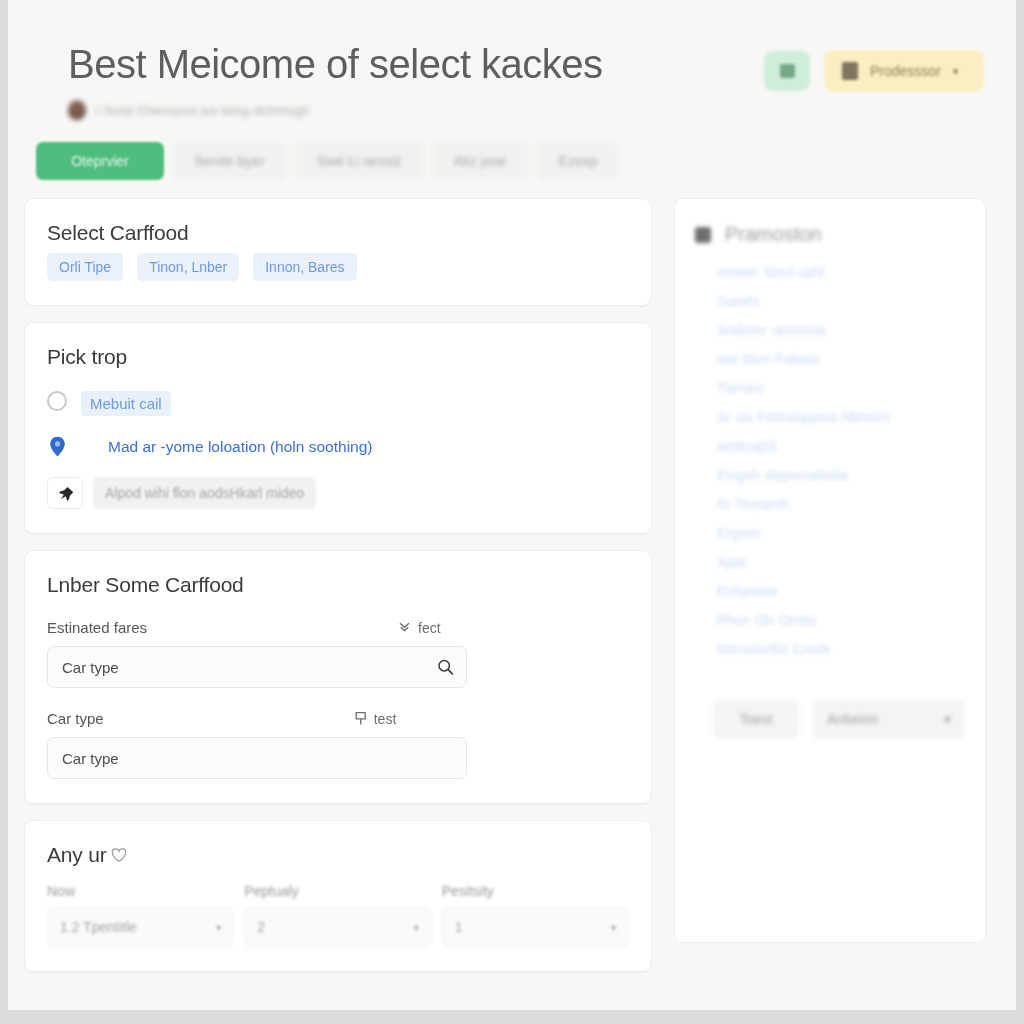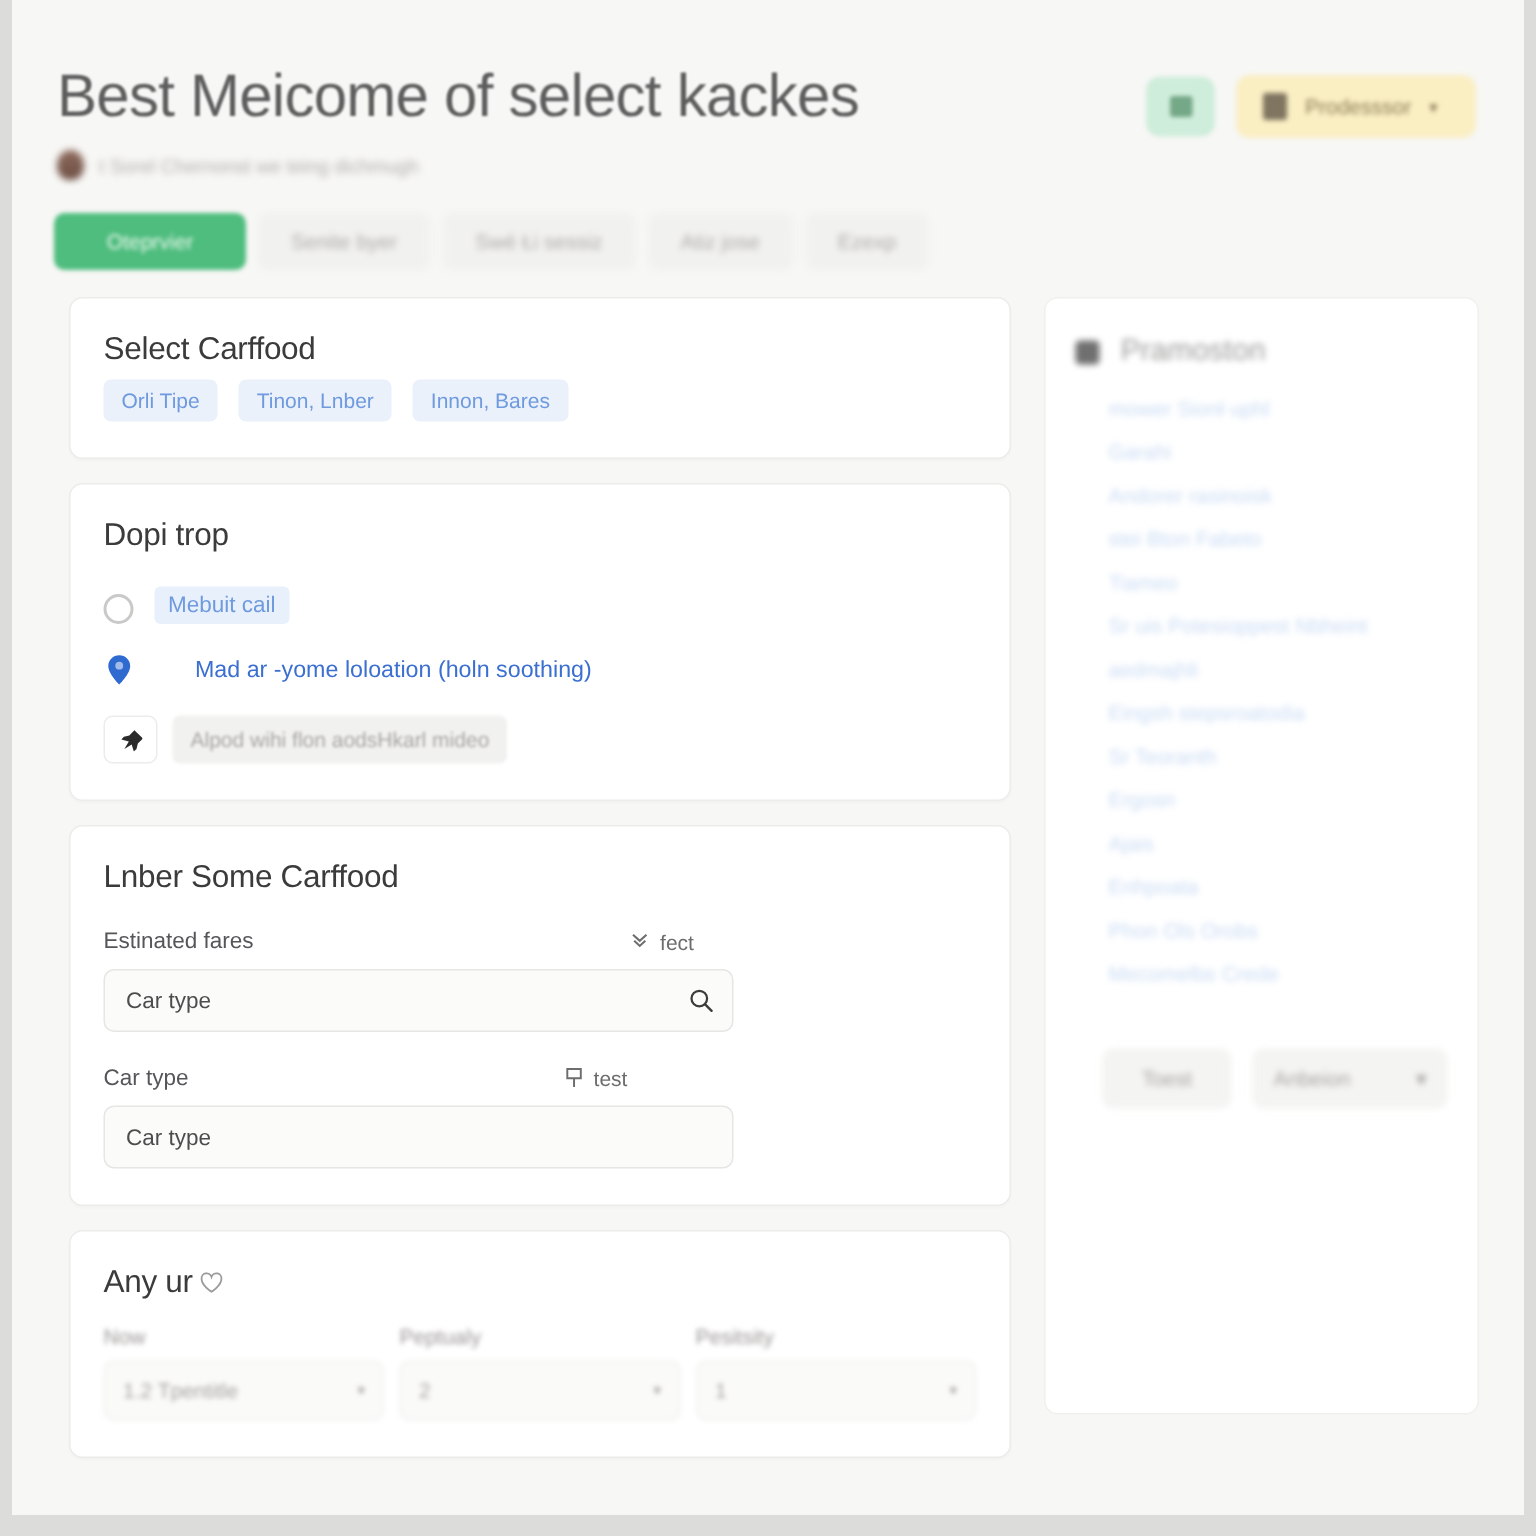--- a/index.html
+++ b/index.html
@@ -22,20 +22,21 @@
     width: 1008px;
     height: 1010px;
     background: #f7f7f5;
     overflow: hidden;
   }
 
   
   .page-header {
     position: relative;
     padding: 42px 30px 0 30px;
+    margin-left: 30px;
   }
   .page-title {
     font-size: 40px;
     font-weight: 400;
     color: #5e5e5e;
     letter-spacing: -0.5px;
     line-height: 1.1;
     filter: blur(0.7px);
   }
   .subtitle-row {
@@ -136,21 +137,21 @@
   .tab.inactive {
     background: #f1f1ef;
     color: #adaaa8;
     filter: blur(2.3px);
   }
 
   
   .content {
     display: flex;
     gap: 22px;
-    padding: 18px 30px 0 38px;
+    padding: 18px 30px 0 16px;
     align-items: flex-start;
   }
   .col-main {
     width: 628px;
     flex: 0 0 628px;
     display: flex;
     flex-direction: column;
     gap: 16px;
   }
   .col-side {
@@ -183,21 +184,21 @@
     font-size: 14px;
     padding: 6px 12px;
     border-radius: 5px;
     white-space: nowrap;
     filter: blur(0.45px);
   }
 
   
   .radio-row {
     display: flex;
-    align-items: flex-end;
+    align-items: flex-start;
     gap: 14px;
     margin-top: 22px;
   }
   .radio {
     width: 20px;
     height: 20px;
     border: 2px solid #c9c9c7;
     border-radius: 50%;
     background: #fff;
     flex: 0 0 auto;
@@ -460,21 +461,21 @@
       <div class="card">
         <div class="card-title">Select Carffood</div>
         <div class="chip-row">
           <span class="chip">Orli Tipe</span>
           <span class="chip">Tinon, Lnber</span>
           <span class="chip">Innon, Bares</span>
         </div>
       </div>
 
       <div class="card">
-        <div class="card-title">Dopi trop</div>
+        <div class="card-title">Pick trop</div>
 
         <div class="radio-row">
           <span class="radio"></span>
           <span class="radio-label">Mebuit cail</span>
         </div>
 
         <div class="pin-row">
           <svg class="pin-icon" width="17" height="21" viewBox="0 0 17 21">
             <path d="M8.5 0.8C4.4 0.8 1.2 4 1.2 8c0 5.3 7.3 12.4 7.3 12.4S15.8 13.3 15.8 8c0-4-3.2-7.2-7.3-7.2z" fill="#2f6ad0"></path>
             <circle cx="8.5" cy="7.8" r="2.6" fill="#ffffff" opacity="0.55"></circle>

